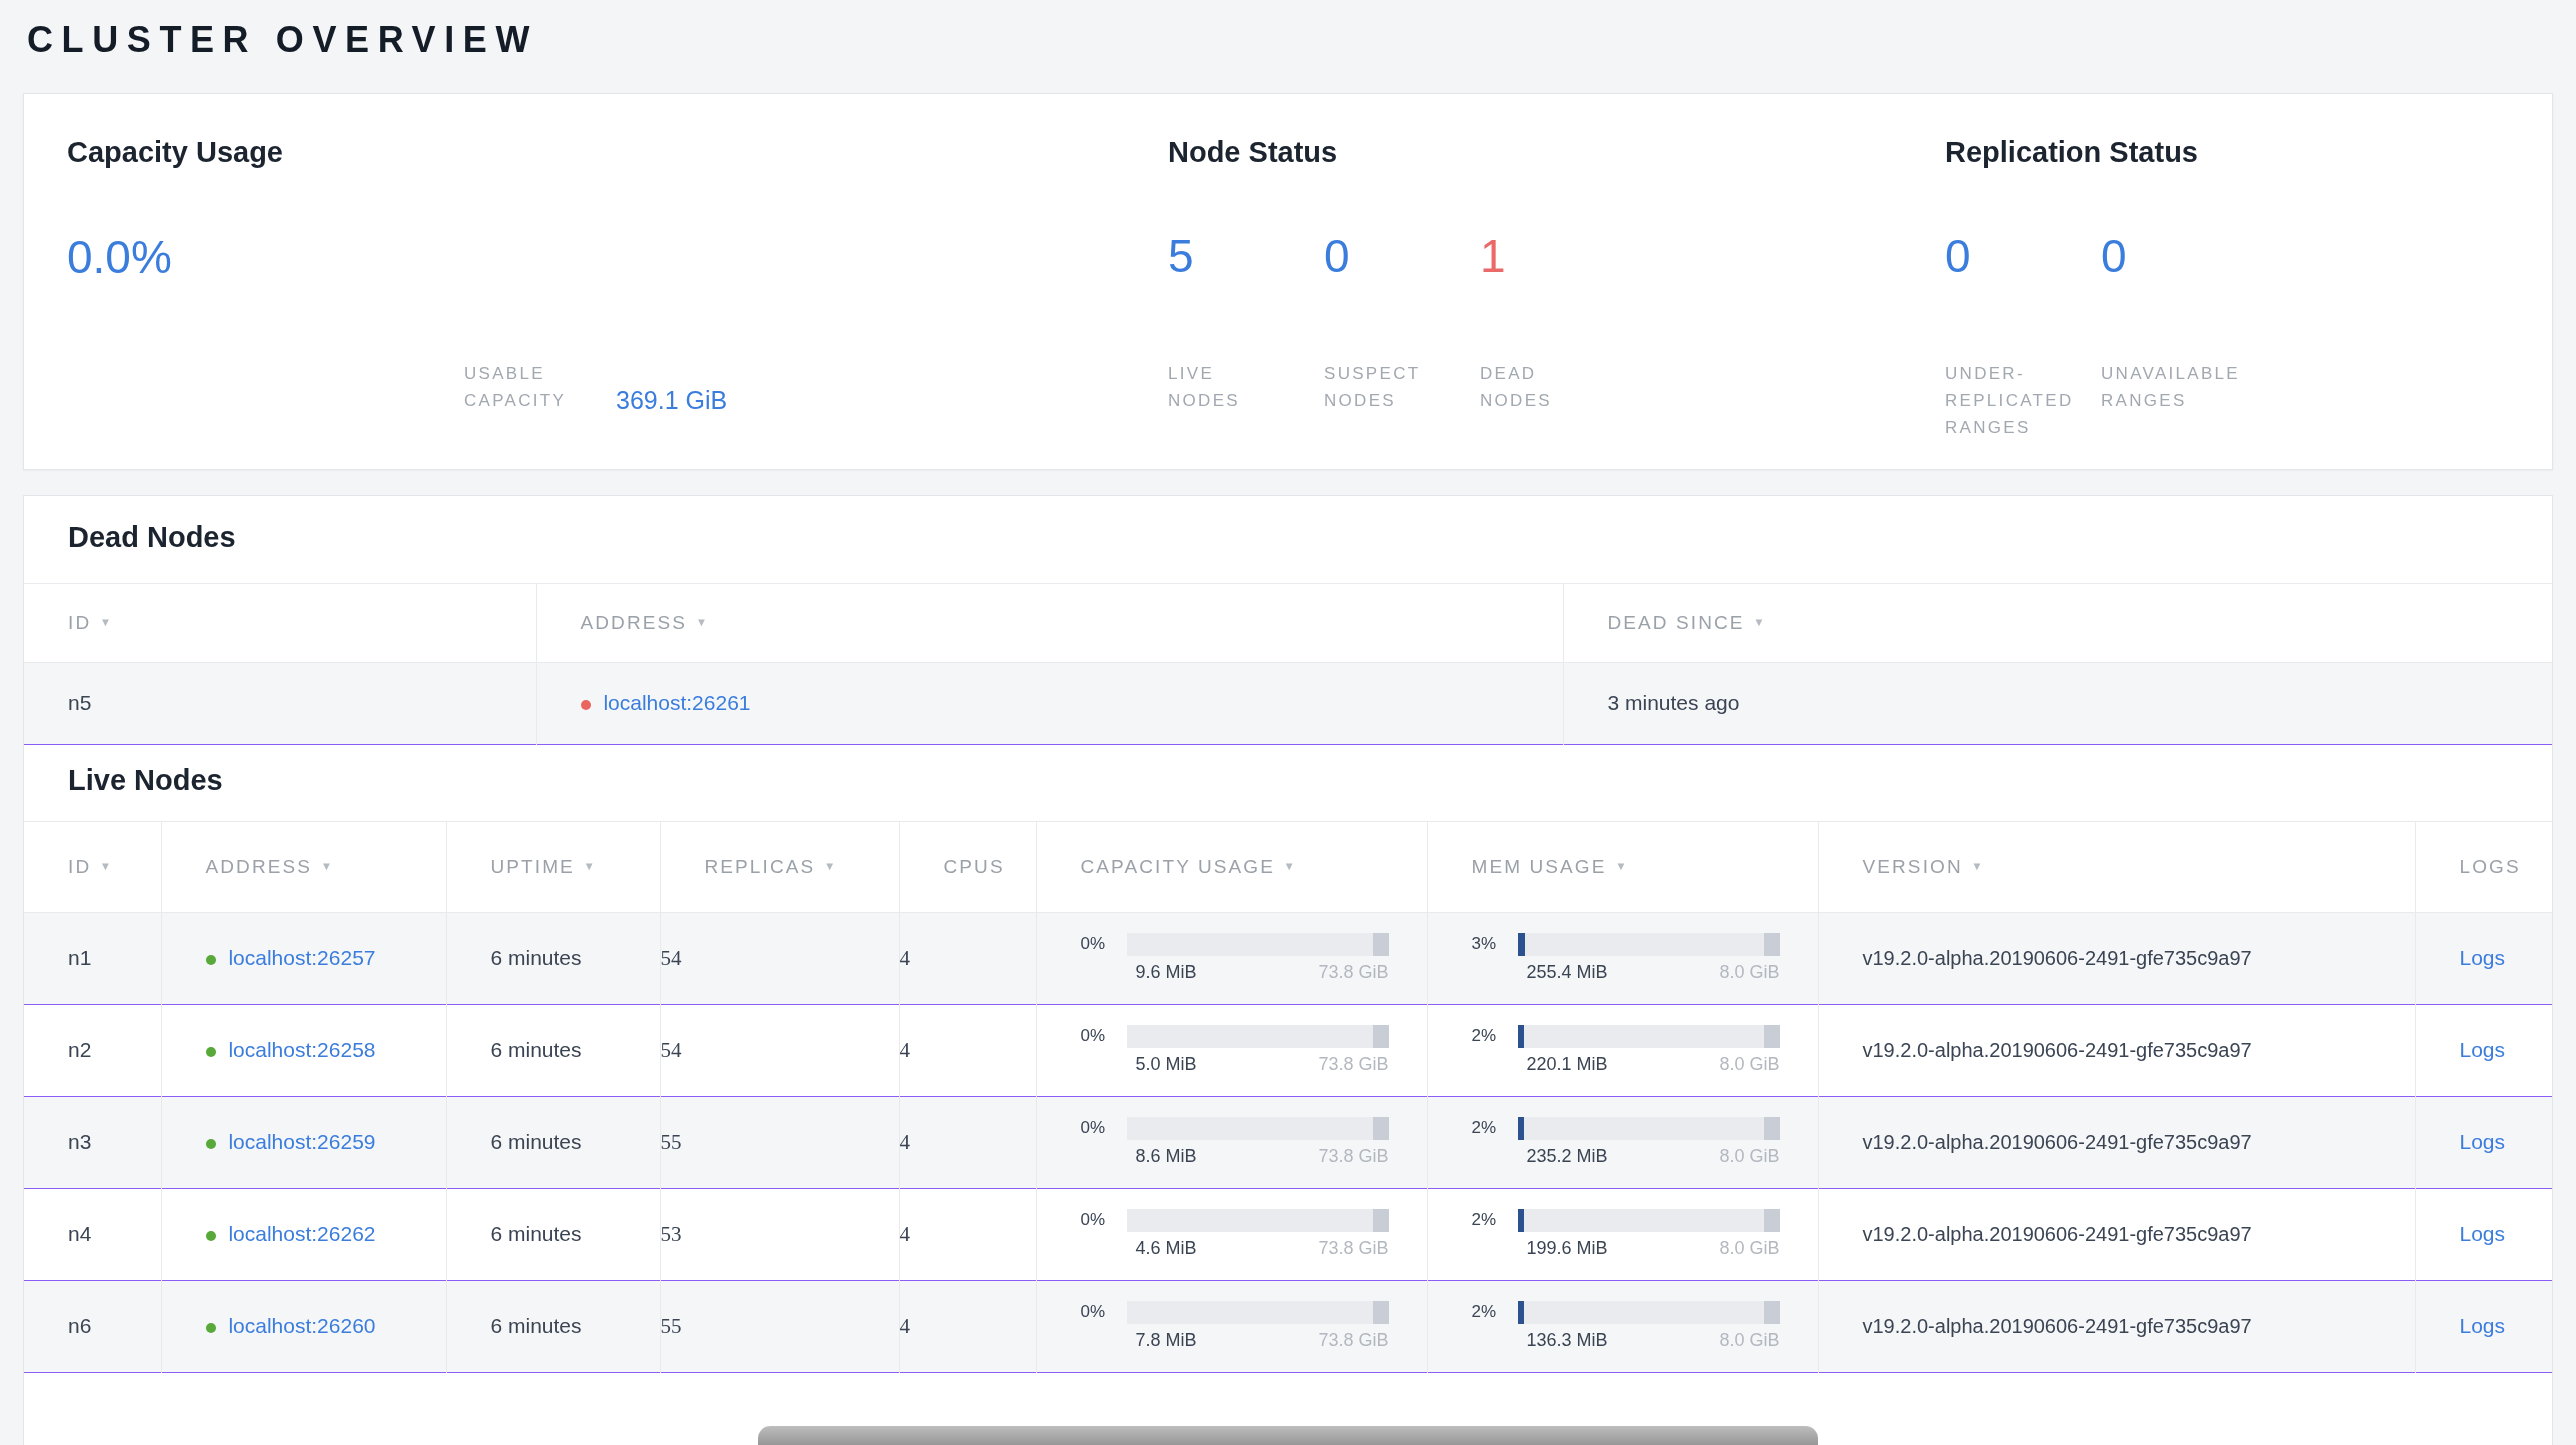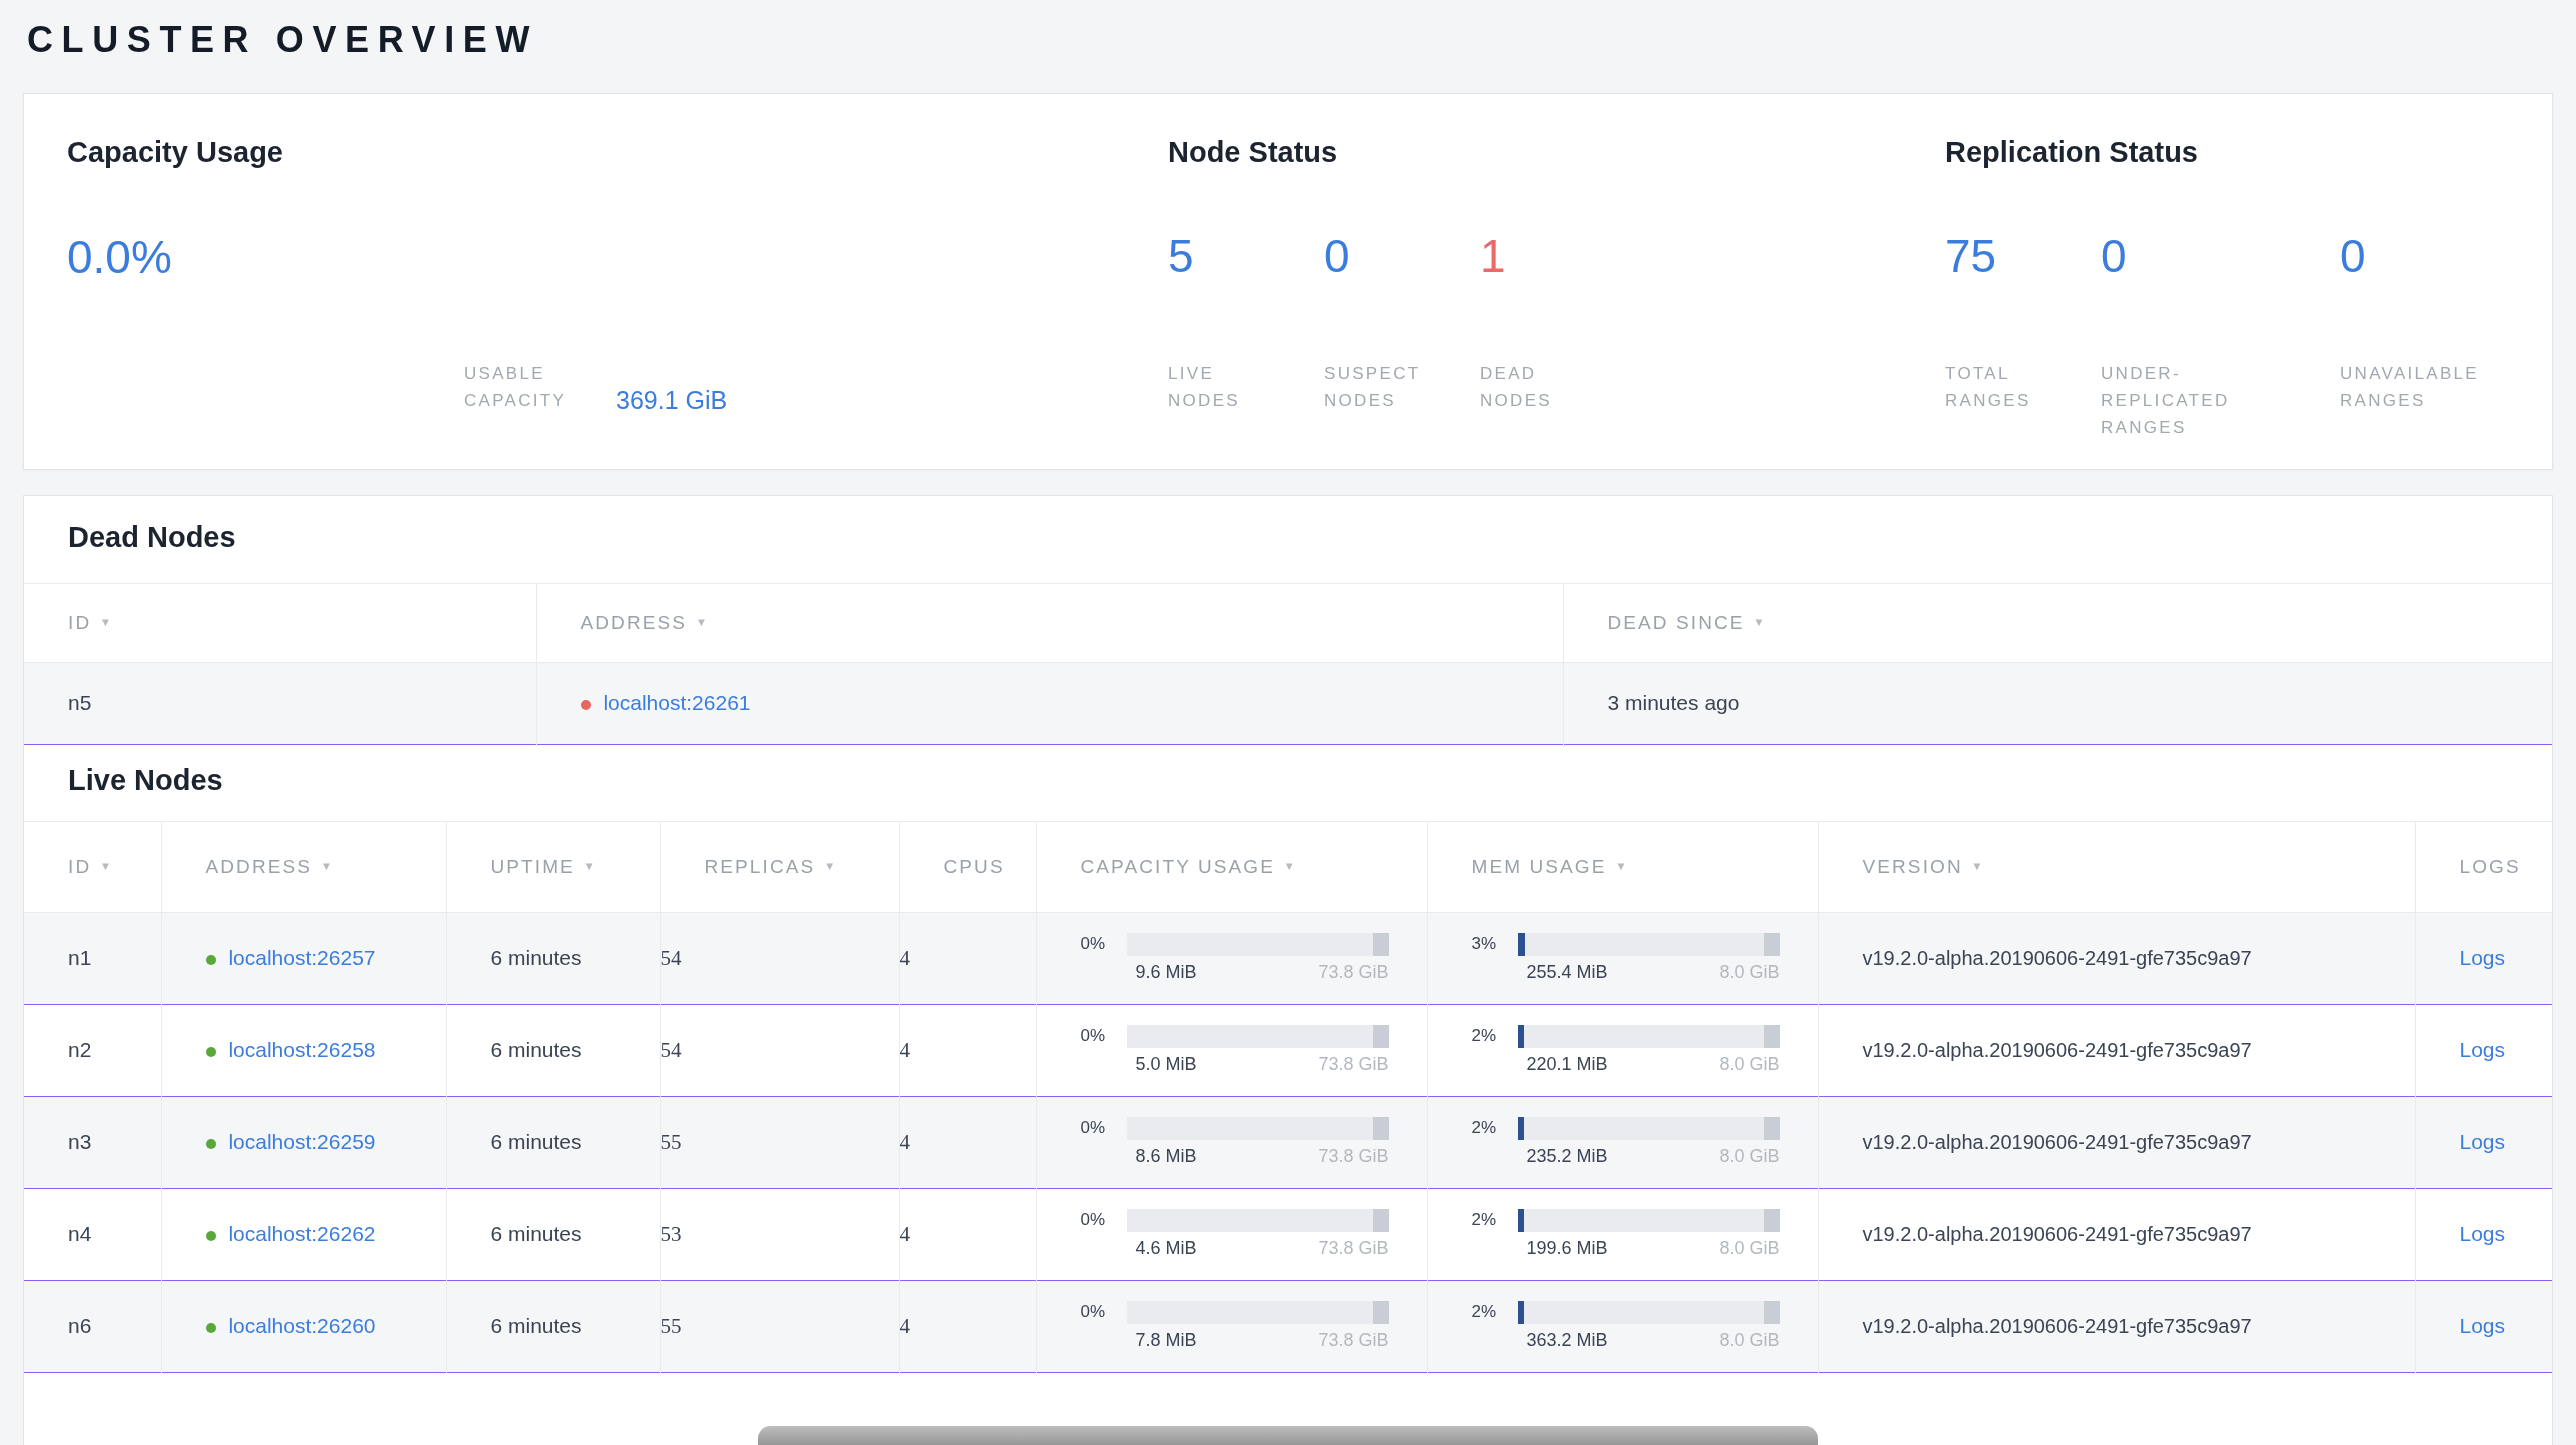--- a/index.html
+++ b/index.html
@@ -146,24 +146,20 @@
         <span class="stat-value red">1</span>
         <span class="mini-label">DEAD NODES</span>
       </div>
     </div>
   </div>
 
   <div class="summary-section sec-repl">
     <h2 class="sec-heading">Replication Status</h2>
     <div class="stats">
       <div class="stat">
-        <span class="stat-value">75</span>
-        <span class="mini-label">TOTAL RANGES</span>
-      </div>
-      <div class="stat">
         <span class="stat-value">0</span>
         <span class="mini-label">UNDER-REPLICATED RANGES</span>
       </div>
       <div class="stat">
         <span class="stat-value">0</span>
         <span class="mini-label">UNAVAILABLE RANGES</span>
       </div>
     </div>
   </div>
 
@@ -417,21 +413,21 @@
         <td>
           <div class="bar-cell">
             <div class="bar-top">
                 <span class="bar-pct">2%</span>
               <div class="mini-track">
                   <div class="mini-fill mem-fill" style="width: 2%;"></div>
                   <div class="mini-cap"></div>
                 </div>
             </div>
             <div class="bar-vals">
-                <span class="bar-used">363.2 MiB</span>
+                <span class="bar-used">136.3 MiB</span>
                 <span class="bar-max">8.0 GiB</span>
               </div>
           </div>
         </td>
         <td class="c-version">v19.2.0-alpha.20190606-2491-gfe735c9a97</td>
         <td><a class="link" href="#">Logs</a></td>
       </tr>
 
     </tbody>
   </table>

